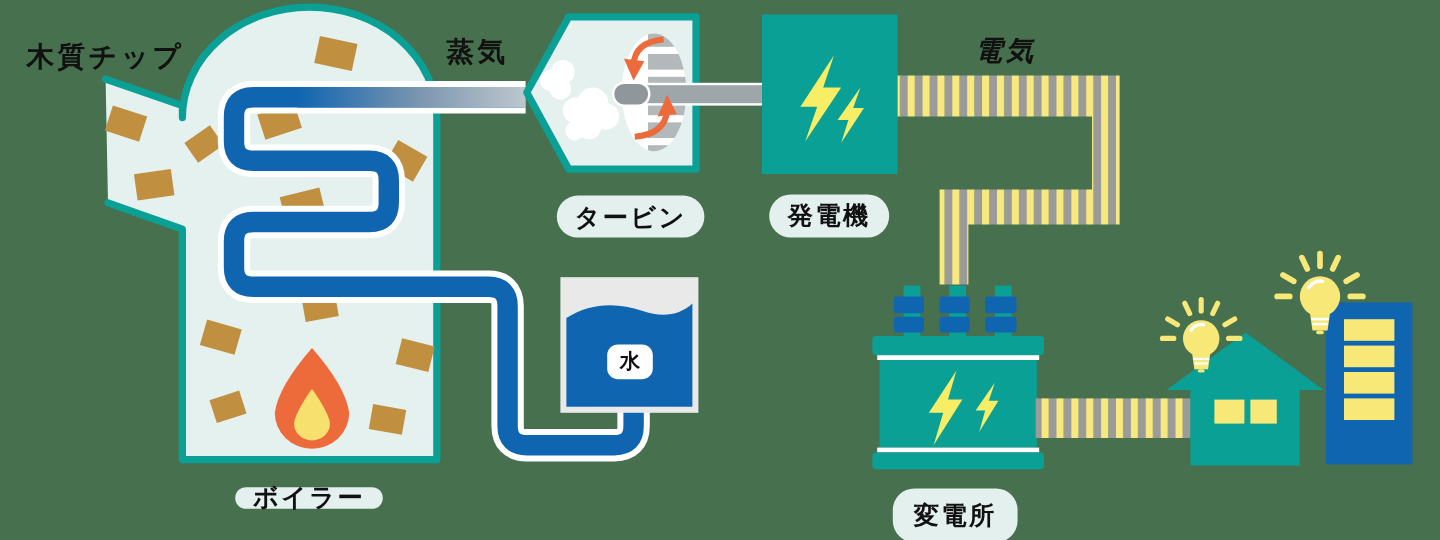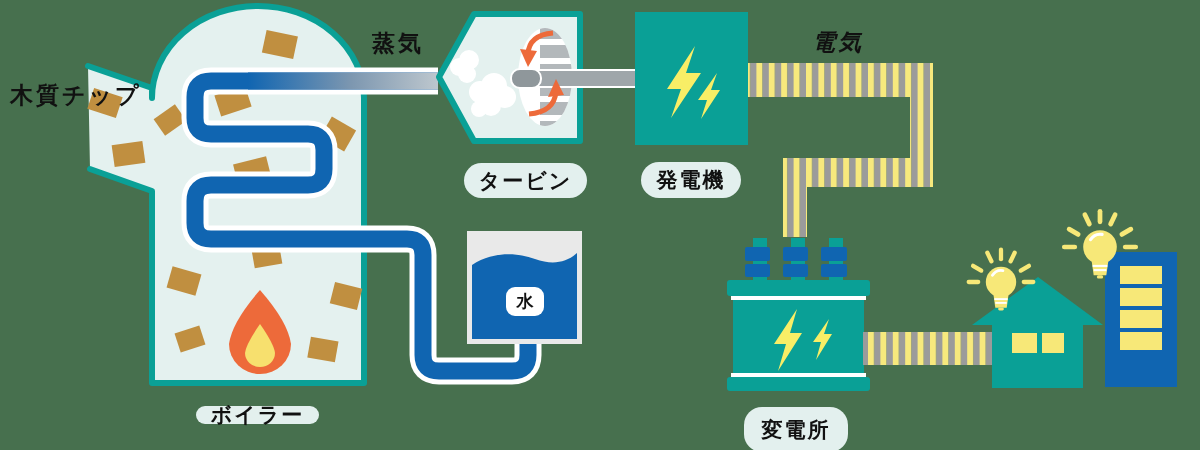--- a/index.html
+++ b/index.html
@@ -202,21 +202,21 @@
       </g>
       <circle class="f-bulb" cx="0" cy="0" r="16"></circle>
       <path class="s-white nofill" stroke-width="3" stroke-linecap="round" d="M-9 -7 A11 11 0 0 1 2 -12"></path>
       <path class="f-bulb" d="M-8 13 L8 13 L6 27 L-6 27 Z"></path>
       <line class="s-white" stroke-width="2" x1="-7" y1="18" x2="7" y2="18"></line>
       <line class="s-white" stroke-width="2" x1="-6" y1="22" x2="6" y2="22"></line>
       <rect class="f-bulb" x="-3" y="27" width="6" height="3" rx="1.5"></rect>
     </g>
   </svg>
 
-  <div class="lbl" style="left:10px;top:36px;margin-top:48px;">木質チップ</div>
+  <div class="lbl" style="left:22px;top:36px;">木質チップ</div>
   <div class="lbl" style="left:372px;top:32px;text-align:right;">蒸気</div>
   <div class="lbl" style="left:812px;top:31px;font-style:italic;">電気</div>
 
   <div class="pill" style="left:641px;top:162px;width:100px;height:36px;">発電機</div>
   <div class="pill" style="left:464px;top:163px;width:123px;height:35px;">タービン</div>
   <div class="pill" style="left:196px;top:406px;width:123px;height:18px;">ボイラー</div>
   <div class="pill" style="left:744px;top:407px;width:104px;height:45px;">変電所</div>
   <div class="pill water" style="left:506px;top:287px;width:38px;height:29px;">水</div>
 
 </div>

